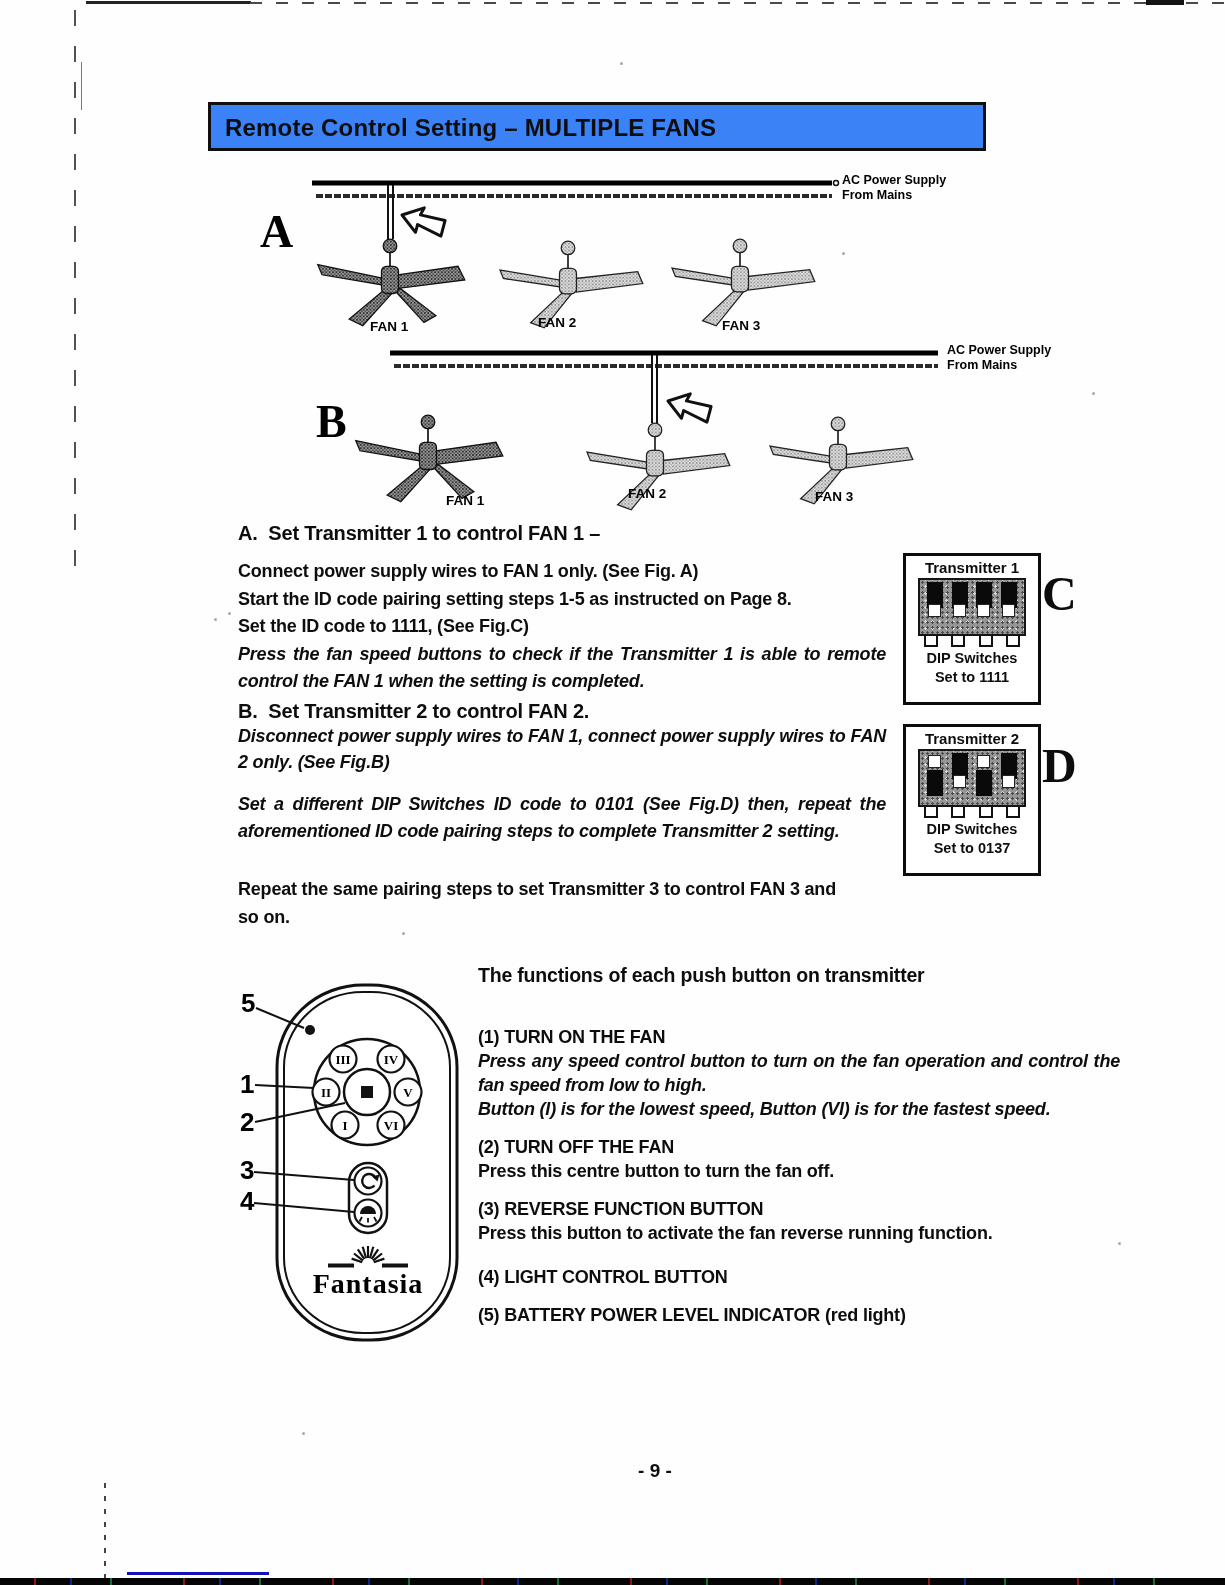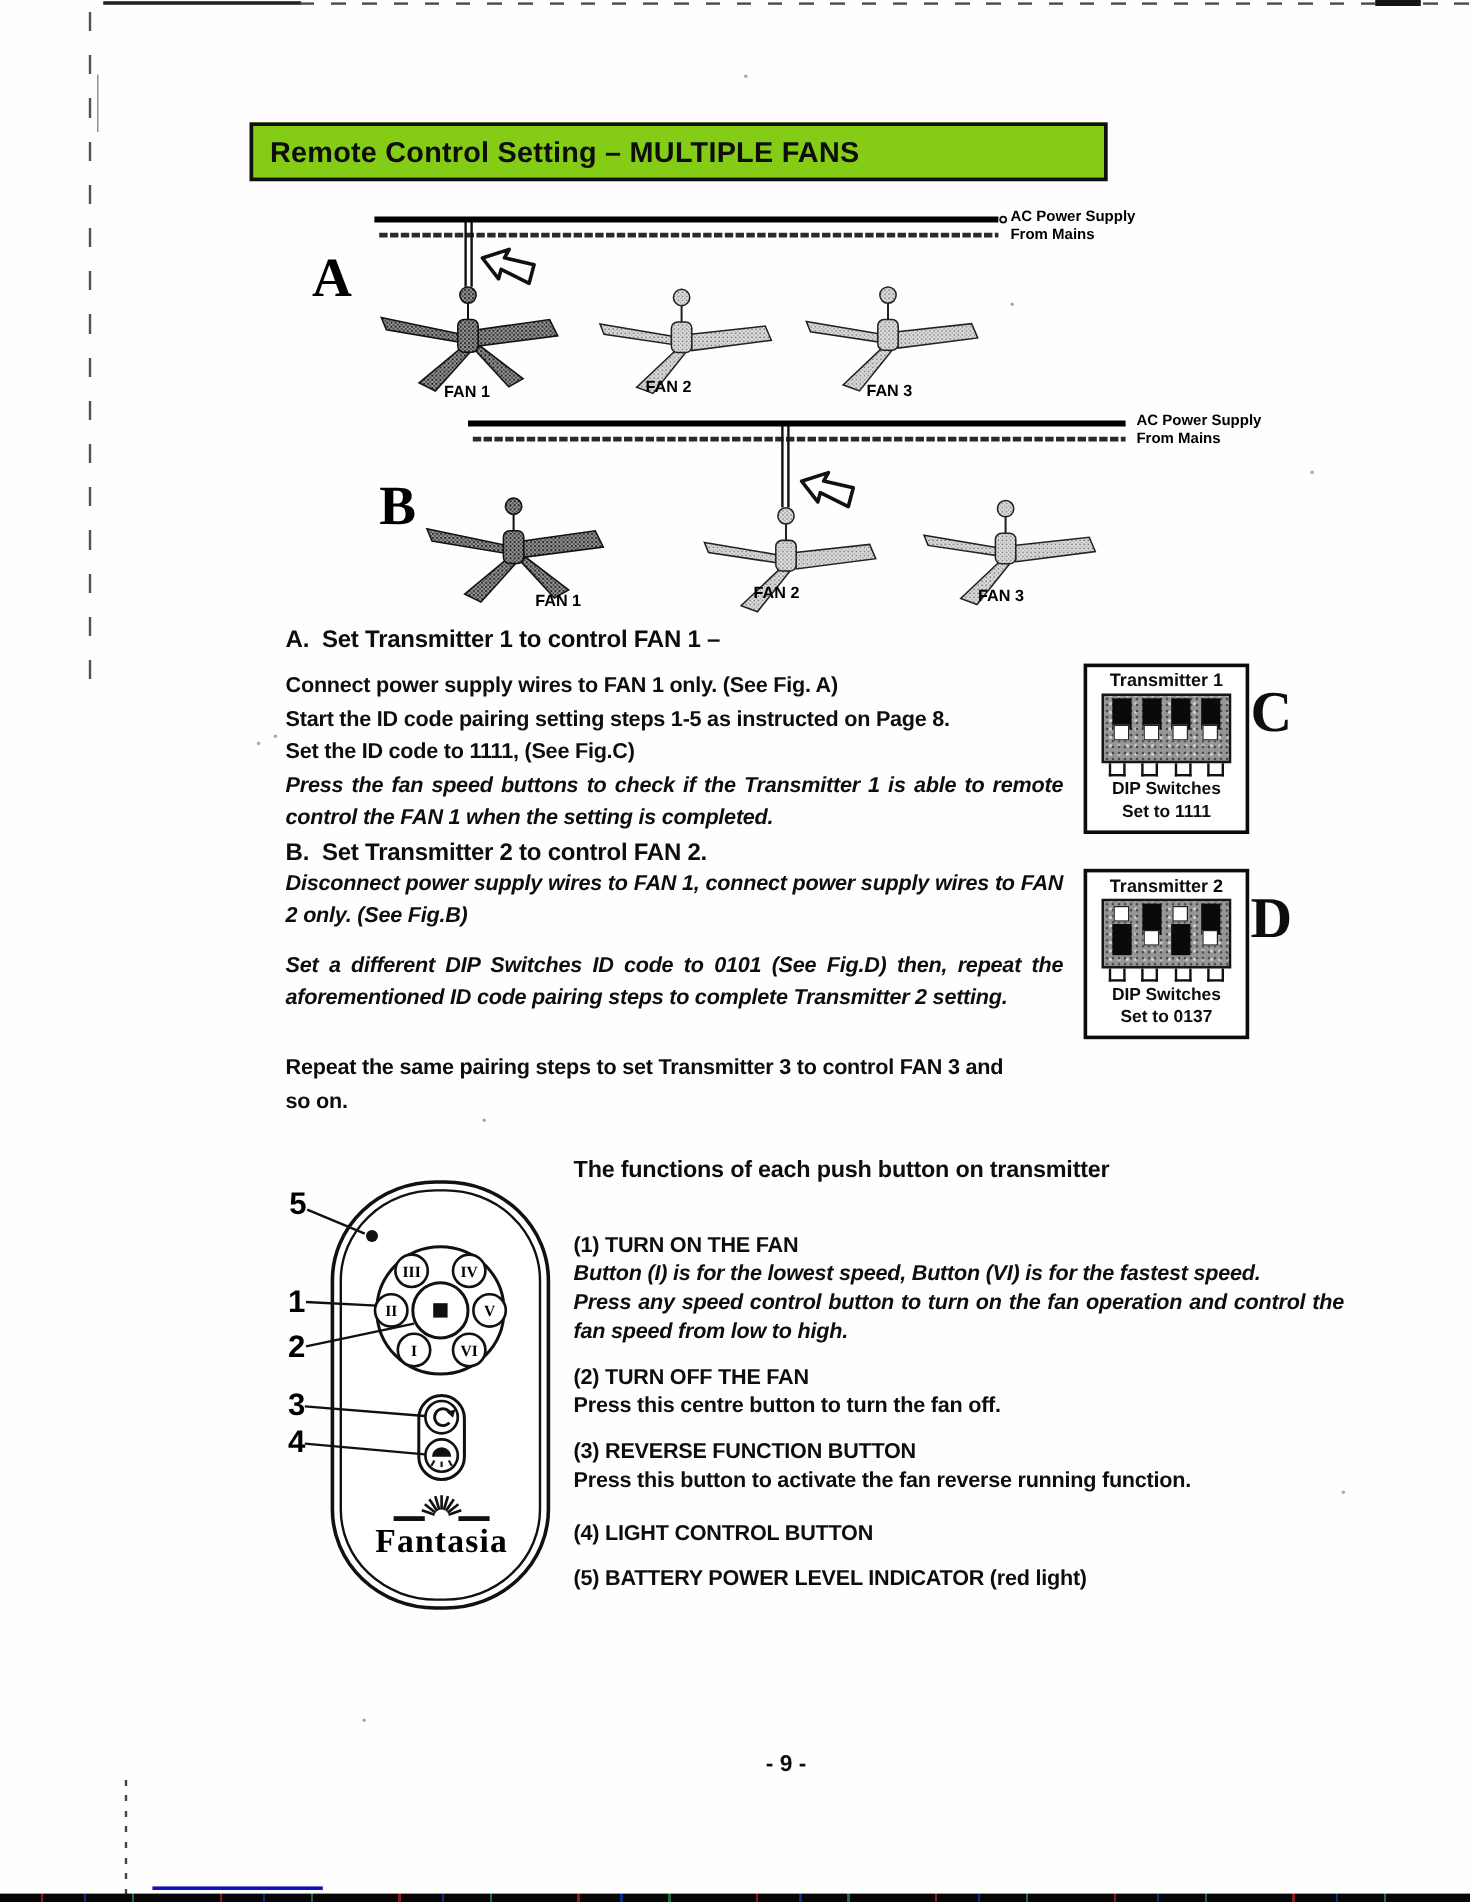--- a/index.html
+++ b/index.html
@@ -19,32 +19,32 @@
   .left-dash2{left:81px;top:62px;width:1px;height:48px;background:#777;}
   .bl-dots{left:104px;top:1483px;width:2px;height:96px;
     background:repeating-linear-gradient(180deg,#444 0 5px,transparent 5px 13px);}
   .blue-line{left:127px;top:1572px;width:142px;height:3px;background:#1212bb;}
   .bottom-bar{left:0;top:1578px;width:1225px;height:7px;
     background:repeating-linear-gradient(90deg,#050505 0 34px,#8a1a1a 34px 36px,#050505 36px 70px,
     #0a2a8a 70px 72px,#050505 72px 110px,#1a6a3a 110px 112px,#050505 112px 149px);}
   .speck{width:3px;height:3px;background:#555;border-radius:50%;opacity:.5;}
 
   
-  .title-box{left:208px;top:102px;width:715px;height:49px;border:3px solid #0f0f0f;
-    box-sizing:border-box;background:#84cc16;}
+  .title-box{left:208px;top:102px;width:778px;height:49px;border:3px solid #0f0f0f;
+    box-sizing:border-box;background:#3b82f6;}
   .title-text{padding:9px 0 0 14px;font-size:24px;font-weight:bold;letter-spacing:.2px;}
 
   
   .sec{left:238px;width:648px;font-size:18px;font-weight:bold;letter-spacing:-.2px;}
   .sec h3{margin:0 0 13px 0;font-size:20px;}
   .ln{line-height:27.5px;}
 
   
   .fig-box{position:absolute;width:132px;border:3px solid #0c0c0c;background:#fff;
-    text-align:center;padding:3px 0 5px;box-sizing:content-box;}
+    text-align:center;padding:3px 0 15px;box-sizing:content-box;}
   .fig-title{font-size:15px;font-weight:bold;}
   .dip-body{position:relative;width:108px;height:58px;margin:2px auto 0;border:2px solid #151515;
     background-color:#969696;
     background-image:radial-gradient(#4a4a4a 1px,transparent 1.4px),radial-gradient(#d8d8d8 1px,transparent 1.4px);
     background-size:5px 5px,7px 7px;background-position:0 0,2px 3px;
     display:flex;justify-content:space-between;padding:0 7px;box-sizing:border-box;}
   .dip-col{position:relative;width:16px;height:100%;}
   .dip-black{position:absolute;left:0;width:16px;height:26px;background:#0a0a0a;}
   .dip-white{position:absolute;left:1px;width:13px;height:13px;background:#fff;border:1px solid #222;box-sizing:border-box;}
   .dip-down .dip-black{top:2px}.dip-down .dip-white{top:24px}
@@ -323,22 +323,22 @@
     <line x1="29" y1="220" x2="129" y2="228" stroke="#111" stroke-width="2"></line>
     <text x="15" y="258" font-size="26" font-weight="bold">4</text>
     <line x1="29" y1="251" x2="129" y2="260" stroke="#111" stroke-width="2"></line>
   </svg>
 
   <div class="abs fn-col">
     <div class="fn-head">The functions of each push button on transmitter</div>
 
     <div class="fn-item">
       <div class="ft">(1) TURN ON THE FAN</div>
+      <div class="fb just">Press any speed control button to turn on the fan operation and control the fan speed from low to high.</div>
       <div class="fb just">Button (I) is for the lowest speed, Button (VI) is for the fastest speed.</div>
-      <div class="fb just">Press any speed control button to turn on the fan operation and control the fan speed from low to high.</div>
     </div>
 
     <div class="fn-item">
       <div class="ft">(2) TURN OFF THE FAN</div>
       <div class="fb">Press this centre button to turn the fan off.</div>
     </div>
 
     <div class="fn-item m20">
       <div class="ft">(3) REVERSE FUNCTION BUTTON</div>
       <div class="fb">Press this button to activate the fan reverse running function.</div>

